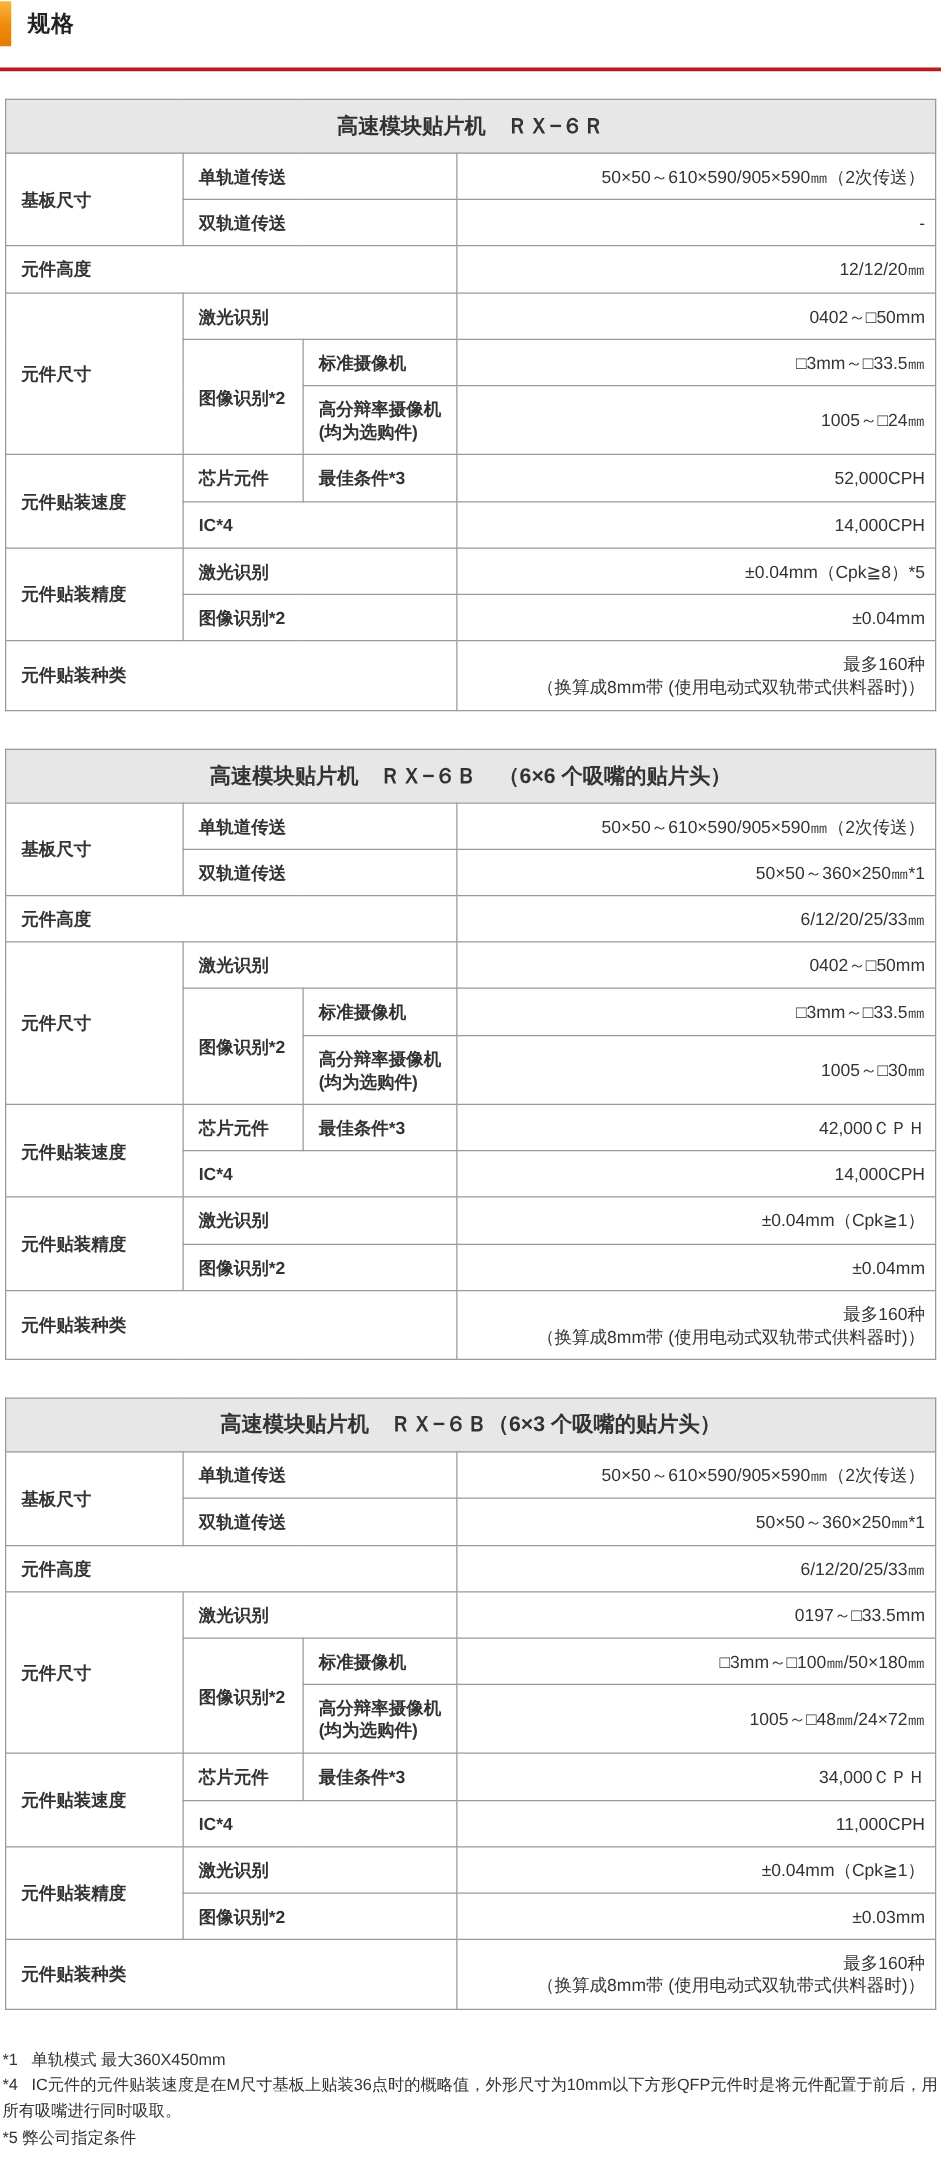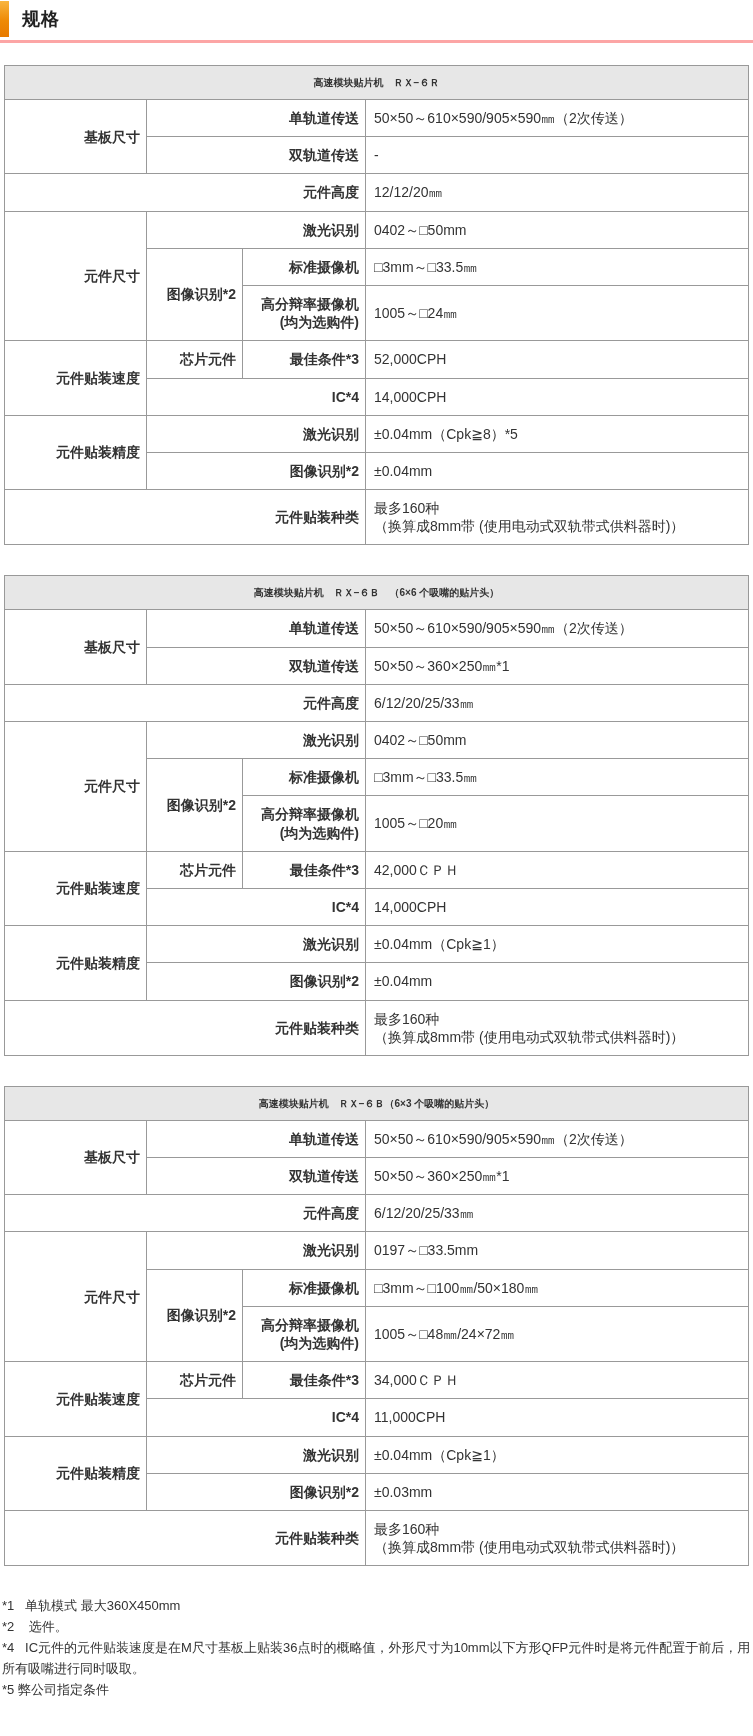--- a/index.html
+++ b/index.html
@@ -8,22 +8,22 @@
     background: #ffffff;
     color: #333333;
     font-family: "Liberation Sans", sans-serif;
     width: 753px;
   }
   .page { width: 753px; }
 
   
   .section-header {
     position: relative;
-    padding: 7px 0 9px 22px;
-    border-bottom: 3px solid #fca5a5;
+    padding: 7px 0 23px 22px;
+    border-bottom: 3px solid #b91c1c;
     margin: 0 0 22px 0;
   }
   .accent-bar {
     position: absolute;
     left: 0; top: 1px;
     width: 9px; height: 36px;
     background: linear-gradient(180deg, #f9b53e 0%, #ee8a06 55%, #e87a00 100%);
   }
   .section-title {
     font-size: 18px;
@@ -42,33 +42,33 @@
     color: #333333;
   }
   .spec-table th, .spec-table td {
     border: 1px solid #999999;
     line-height: 1.3;
     vertical-align: middle;
   }
   .spec-table th.table-title {
     background: #e7e7e7;
     text-align: center;
-    font-size: 10px;
+    font-size: 17px;
     font-weight: bold;
     padding: 10px 6px;
     color: #333333;
   }
   .spec-table td.lbl {
     font-weight: bold;
-    text-align: right;
+    text-align: left;
     padding: 9px 6px 9px 12px;
     white-space: pre-line;
   }
   .spec-table td.val {
-    text-align: left;
+    text-align: right;
     font-weight: normal;
     padding: 9px 8px;
     white-space: pre-line;
   }
 
   
   .footnotes {
     margin: 14px 0 16px 2px;
     font-size: 13px;
     line-height: 1.6;
@@ -182,21 +182,21 @@
       <td class="val">0402～□50mm</td>
     </tr>
     <tr>
       <td class="lbl" rowspan="2">图像识别*2</td>
       <td class="lbl">标准摄像机</td>
       <td class="val">□3mm～□33.5㎜</td>
     </tr>
     <tr>
       <td class="lbl">高分辩率摄像机
 (均为选购件)</td>
-      <td class="val">1005～□20㎜</td>
+      <td class="val">1005～□30㎜</td>
     </tr>
     <tr>
       <td class="lbl" rowspan="2">元件贴装速度</td>
       <td class="lbl">芯片元件</td>
       <td class="lbl">最佳条件*3</td>
       <td class="val">42,000ＣＰＨ</td>
     </tr>
     <tr>
       <td class="lbl" colspan="2">IC*4</td>
       <td class="val">14,000CPH</td>
@@ -279,18 +279,17 @@
     <tr>
       <td class="lbl" colspan="3">元件贴装种类</td>
       <td class="val">最多160种
 （换算成8mm带 (使用电动式双轨带式供料器时)）</td>
     </tr>
   </tbody>
     </table>
 
   <div class="footnotes">
     <div class="footnote-line">*1   单轨模式 最大360X450mm</div>
-    <div class="footnote-line">*2    选件。</div>
     <div class="footnote-line">*4   IC元件的元件贴装速度是在M尺寸基板上贴装36点时的概略值，外形尺寸为10mm以下方形QFP元件时是将元件配置于前后，用所有吸嘴进行同时吸取。</div>
     <div class="footnote-line">*5 弊公司指定条件</div>
   </div>
 
 </div>
 
 </body></html>

